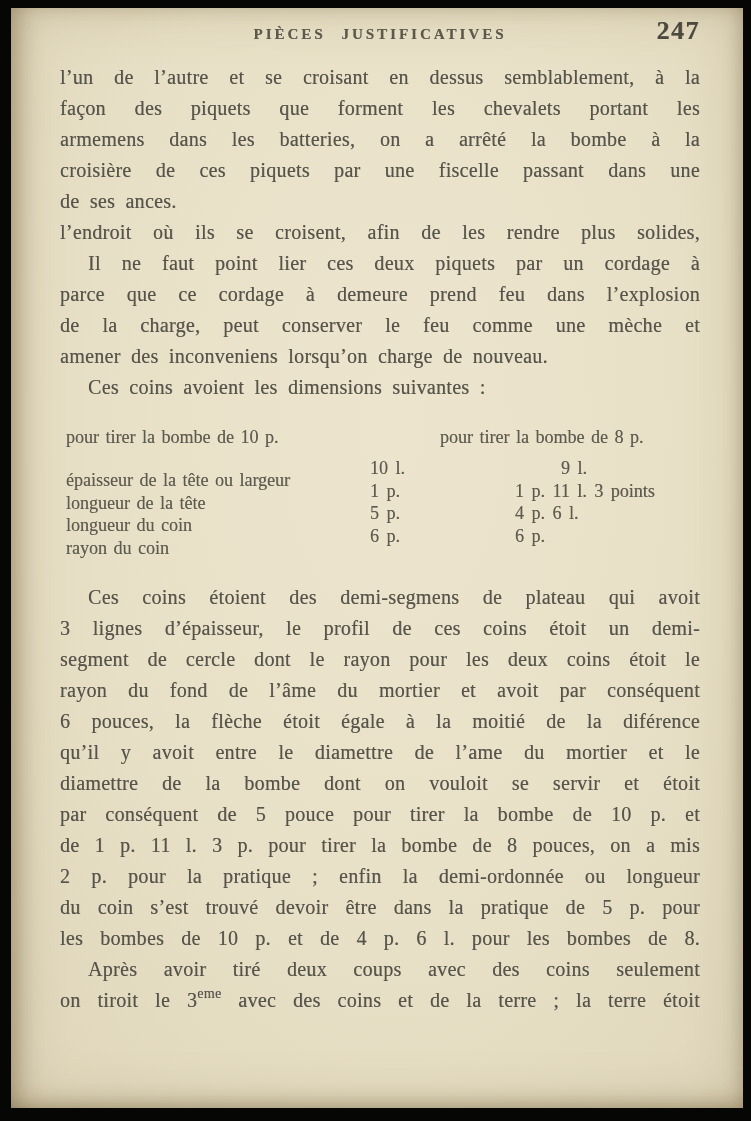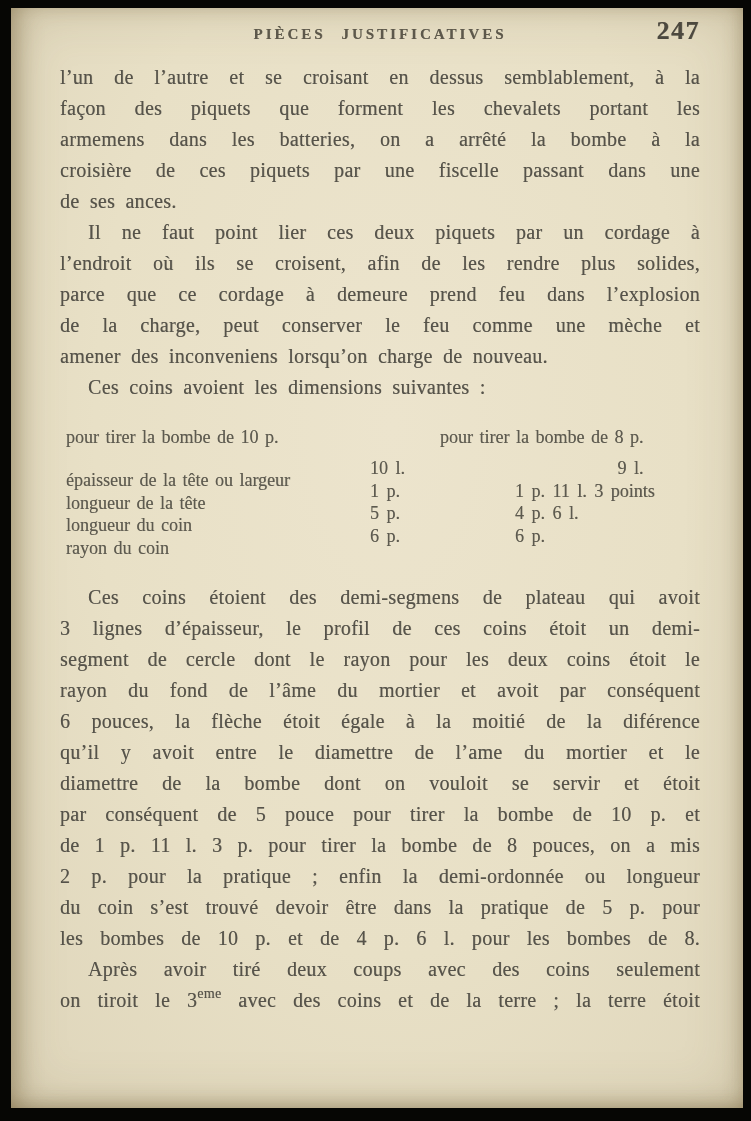--- a/index.html
+++ b/index.html
@@ -97,21 +97,21 @@
   .t-row {
     display:grid;
     grid-template-columns:310px 145px 1fr;
     line-height:22.5px;
     height:22.5px;
     white-space:nowrap;
   }
   .t-row .c-label { padding-left:6px; word-spacing:2px;margin-top:12px; }
   .t-row .c10 { word-spacing:3px; }
   .t-row .c8  { word-spacing:3px; }
-  .t-row:first-child .c8 { padding-left:46px;text-align:center; }
+  .t-row:first-child .c8 { padding-left:46px; }
   .bottom-block { margin-top:35px; }
 </style>
 </head>
 <body>
 
 <div class="scan">
   <div class="page">
 
     <div class="header">
       <span class="title">PIÈCES JUSTIFICATIVES</span>
@@ -120,22 +120,22 @@
 
     <div class="textblock" id="top-block">
         <div class="para">
           <div class="line">l’un de l’autre et se croisant en dessus semblablement, à la</div>
           <div class="line">façon des piquets que forment les chevalets portant les</div>
           <div class="line">armemens dans les batteries, on a arrêté la bombe à la</div>
           <div class="line">croisière de ces piquets par une fiscelle passant dans une</div>
           <div class="line last">de ses ances.</div>
         </div>
         <div class="para">
+          <div class="line">l’endroit où ils se croisent, afin de les rendre plus solides,</div>
           <div class="line first">Il ne faut point lier ces deux piquets par un cordage à</div>
-          <div class="line">l’endroit où ils se croisent, afin de les rendre plus solides,</div>
           <div class="line">parce que ce cordage à demeure prend feu dans l’explosion</div>
           <div class="line">de la charge, peut conserver le feu comme une mèche et</div>
           <div class="line last">amener des inconveniens lorsqu’on charge de nouveau.</div>
         </div>
         <div class="para">
           <div class="line first last">Ces coins avoient les dimensions suivantes :</div>
         </div>
       </div>
 
     <div class="dim-table">

